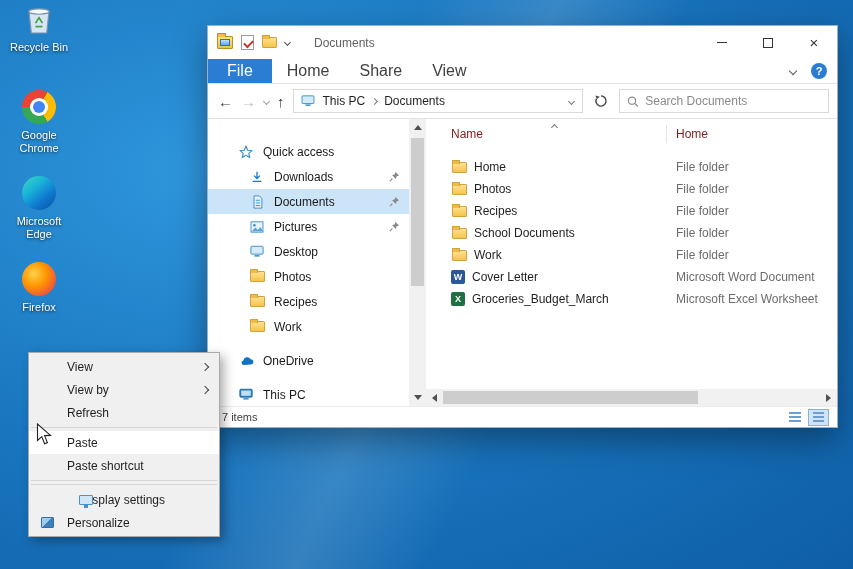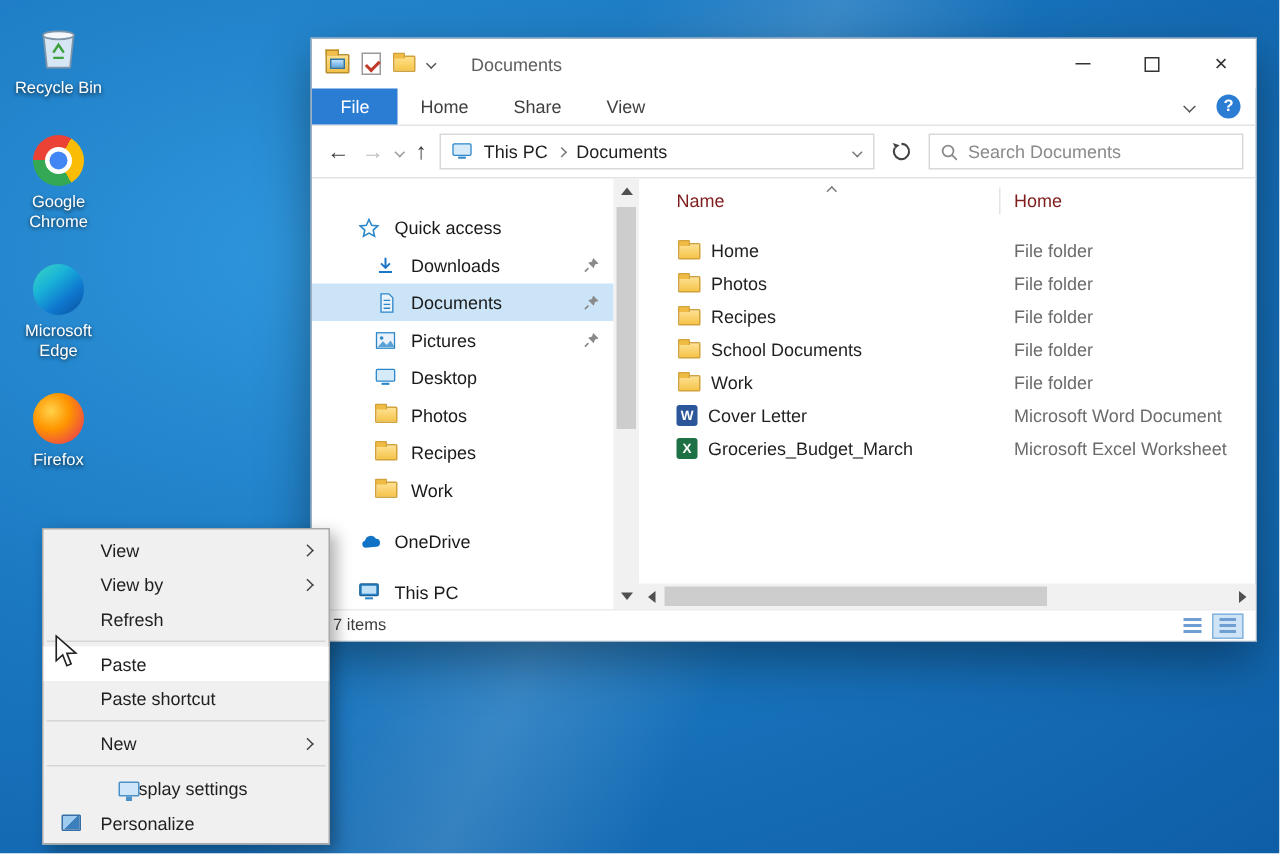--- a/index.html
+++ b/index.html
@@ -37,21 +37,21 @@
   .qat-prop::after { content:""; position:absolute; left:2px; top:4px; width:7px; height:4px; border-left:2px solid #c0392b; border-bottom:2px solid #c0392b; transform:rotate(-45deg); }
   .mini-folder { position:relative; width:15px; height:11px; background:linear-gradient(#ffe08a,#f6c64a); border:1px solid #d0a13c; border-radius:1px; }
   .mini-folder::before { content:""; position:absolute; top:-3px; left:-1px; width:6px; height:3px; background:#f0bc45; border:1px solid #d0a13c; border-bottom:none; border-radius:1px 1px 0 0; }
   .win-title { color:#5f5f5f; margin-left:24px; font-size:12px; }
   .win-controls { position:absolute; right:0; top:0; height:33px; display:flex; }
   .win-btn { width:46px; height:33px; display:flex; align-items:center; justify-content:center; color:#333; font-size:15px; }
   .min-glyph { width:10px; border-top:1px solid #333; display:inline-block; }
   .max-glyph { width:10px; height:10px; border:1px solid #333; display:inline-block; }
 
   .ribbon { height:25px; display:flex; position:relative; border-bottom:1px solid #e3e3e3; }
-  .tab { padding:0 15px; display:flex; align-items:center; color:#3f3f3f; font-size:12px; }
+  .tab { padding:0 15px; display:flex; align-items:center; color:#3f3f3f; font-size:16px; }
   .tab-file { background:#2b7cd3; color:#fff; padding:0 19px; }
   .ribbon-right { position:absolute; right:10px; top:0; height:100%; display:flex; align-items:center; gap:15px; }
   .help-circle { width:16px; height:16px; border-radius:50%; background:#2b7cd3; color:#fff; font-size:11px; font-weight:bold; display:flex; align-items:center; justify-content:center; }
 
   .chev { display:inline-block; width:6px; height:6px; border-right:1.4px solid #555; border-bottom:1.4px solid #555; }
   .chev.down { transform:rotate(45deg); }
   .chev.right { transform:rotate(-45deg); }
   .chev.up { transform:rotate(-135deg); }
   .chev.sm { width:5px; height:5px; }
 
@@ -125,21 +125,21 @@
   .pers-ic { width:13px; height:11px; background:linear-gradient(135deg,#9fcbef 0 50%, #3c7fbd 50% 100%); border:1px solid #356fa5; border-radius:1px; }
   .msep { height:1px; background:#d6d6d6; margin:3px 2px; }
 
   .cursor { position:absolute; left:36px; top:423px; z-index:40; pointer-events:none; }
 </style>
 </head>
 <body>
 
 <div class="screen">
 
-  <div class="dicon" style="top:14px">
+  <div class="dicon" style="top:2px">
     <span class="dicon-img">
       <svg width="28" height="34" viewBox="0 0 24 28">
         <path d="M3.5 8 L20.5 8 L18.6 26 L5.4 26 Z" fill="#e7eff7" fill-opacity="0.92" stroke="#7e94a8"></path>
         <ellipse cx="12" cy="7.6" rx="8.8" ry="2.3" fill="#f4f8fc" stroke="#7e94a8"></ellipse>
         <path d="M9 17.5 l3 -4.5 3 4.5" fill="none" stroke="#3da03d" stroke-width="1.4"></path>
         <path d="M9 20.5 h6" stroke="#3da03d" stroke-width="1.4"></path>
       </svg>
     </span>
     <span class="dicon-label">Recycle Bin</span>
   </div>
@@ -460,24 +460,20 @@
       <span>Refresh</span>
     </div>
     <div class="msep"></div>
     <div class="mi hl">
       <span>Paste</span>
     </div>
     <div class="mi">
       <span>Paste shortcut</span>
     </div>
     <div class="msep"></div>
-    <div class="mi">
-      <span>New</span>
-      <span class="chev right sub-arrow"></span>
-    </div>
     <div class="msep"></div>
     <div class="mi">
       <span class="mi-icon mon-ic"></span>
       <span>Display settings</span>
     </div>
     <div class="mi">
       <span class="mi-icon pers-ic"></span>
       <span>Personalize</span>
     </div>
   </div>

